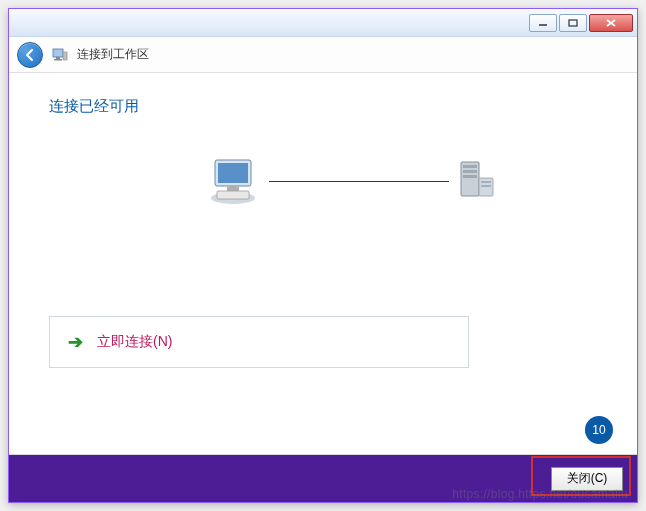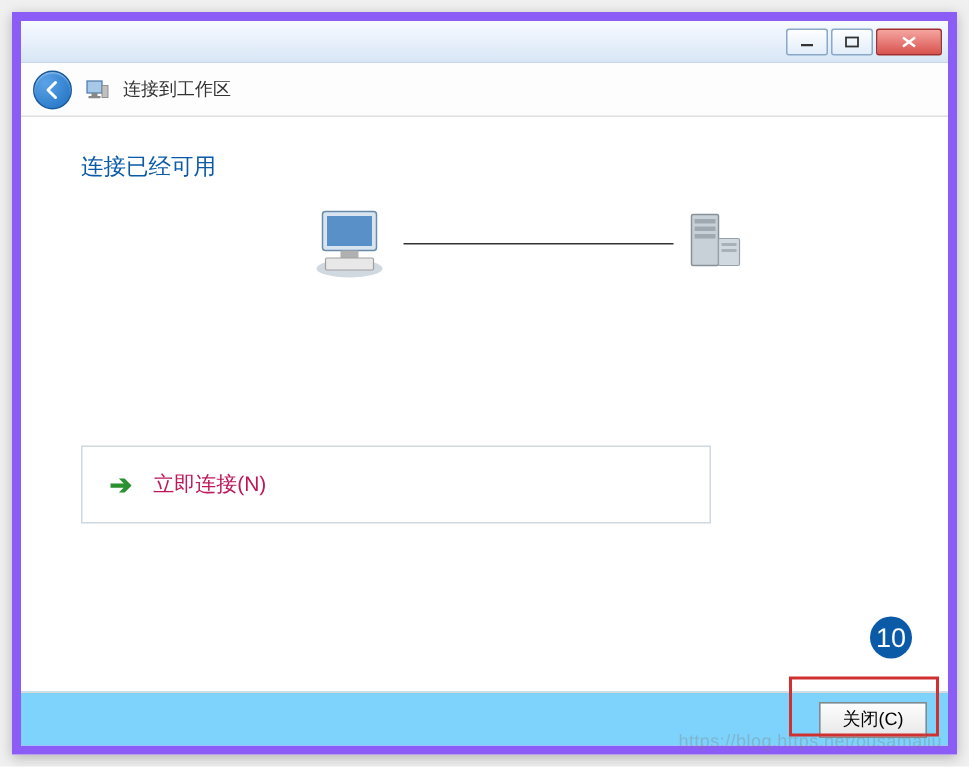--- a/index.html
+++ b/index.html
@@ -11,21 +11,21 @@
       position: relative;
       overflow: hidden;
     }
     .window {
       position: absolute;
       top: 8px;
       left: 8px;
       width: 630px;
       height: 495px;
       background: #fff;
-      border: 6px solid #8b5cf6;
+      border: 1px solid #8b5cf6;
       box-shadow: 0 2px 8px rgba(0,0,0,0.25);
     }
     .titlebar {
       height: 28px;
       background: linear-gradient(to bottom, #f7fbff 0%, #e8f0fb 50%, #d8e6f5 100%);
       border-bottom: 1px solid #c8d8ec;
       display: flex;
       justify-content: flex-end;
       align-items: center;
       padding: 0 4px;
@@ -80,21 +80,21 @@
       color: #333;
     }
     .content {
       padding: 24px 40px 0 40px;
       height: 380px;
       position: relative;
     }
     .heading {
       font-size: 15px;
       color: #0a5aa8;
-      margin-bottom: 16px;
+      margin-bottom: 40px;
     }
     .diagram {
       display: flex;
       align-items: center;
       justify-content: center;
       gap: 0;
       margin: 8px 0 110px 0;
       padding-left: 60px;
     }
     .diagram .computer-icon,
@@ -124,22 +124,22 @@
     }
     .option-label {
       font-size: 14px;
       color: #be185d;
     }
     .footer {
       position: absolute;
       bottom: 0;
       left: 0;
       right: 0;
-      height: 36px;
-      background: #7dd3fc;
+      height: 48px;
+      background: #4c1d95;
       border-top: 1px solid #d8d8d8;
       display: flex;
       align-items: center;
       justify-content: flex-end;
       padding: 0 14px;
     }
     .close-btn {
       min-width: 72px;
       height: 24px;
       border: 1px solid #888;
@@ -163,21 +163,21 @@
       right: 24px;
       bottom: 58px;
       width: 28px;
       height: 28px;
       border-radius: 50%;
       background: #0a5aa8;
       color: #fff;
       display: flex;
       align-items: center;
       justify-content: center;
-      font-size: 18px;
+      font-size: 12px;
     }
     .watermark {
       position: absolute;
       right: 18px;
       bottom: 10px;
       font-size: 12px;
       color: rgba(130,130,130,0.35);
       pointer-events: none;
       letter-spacing: 0.3px;
     }

